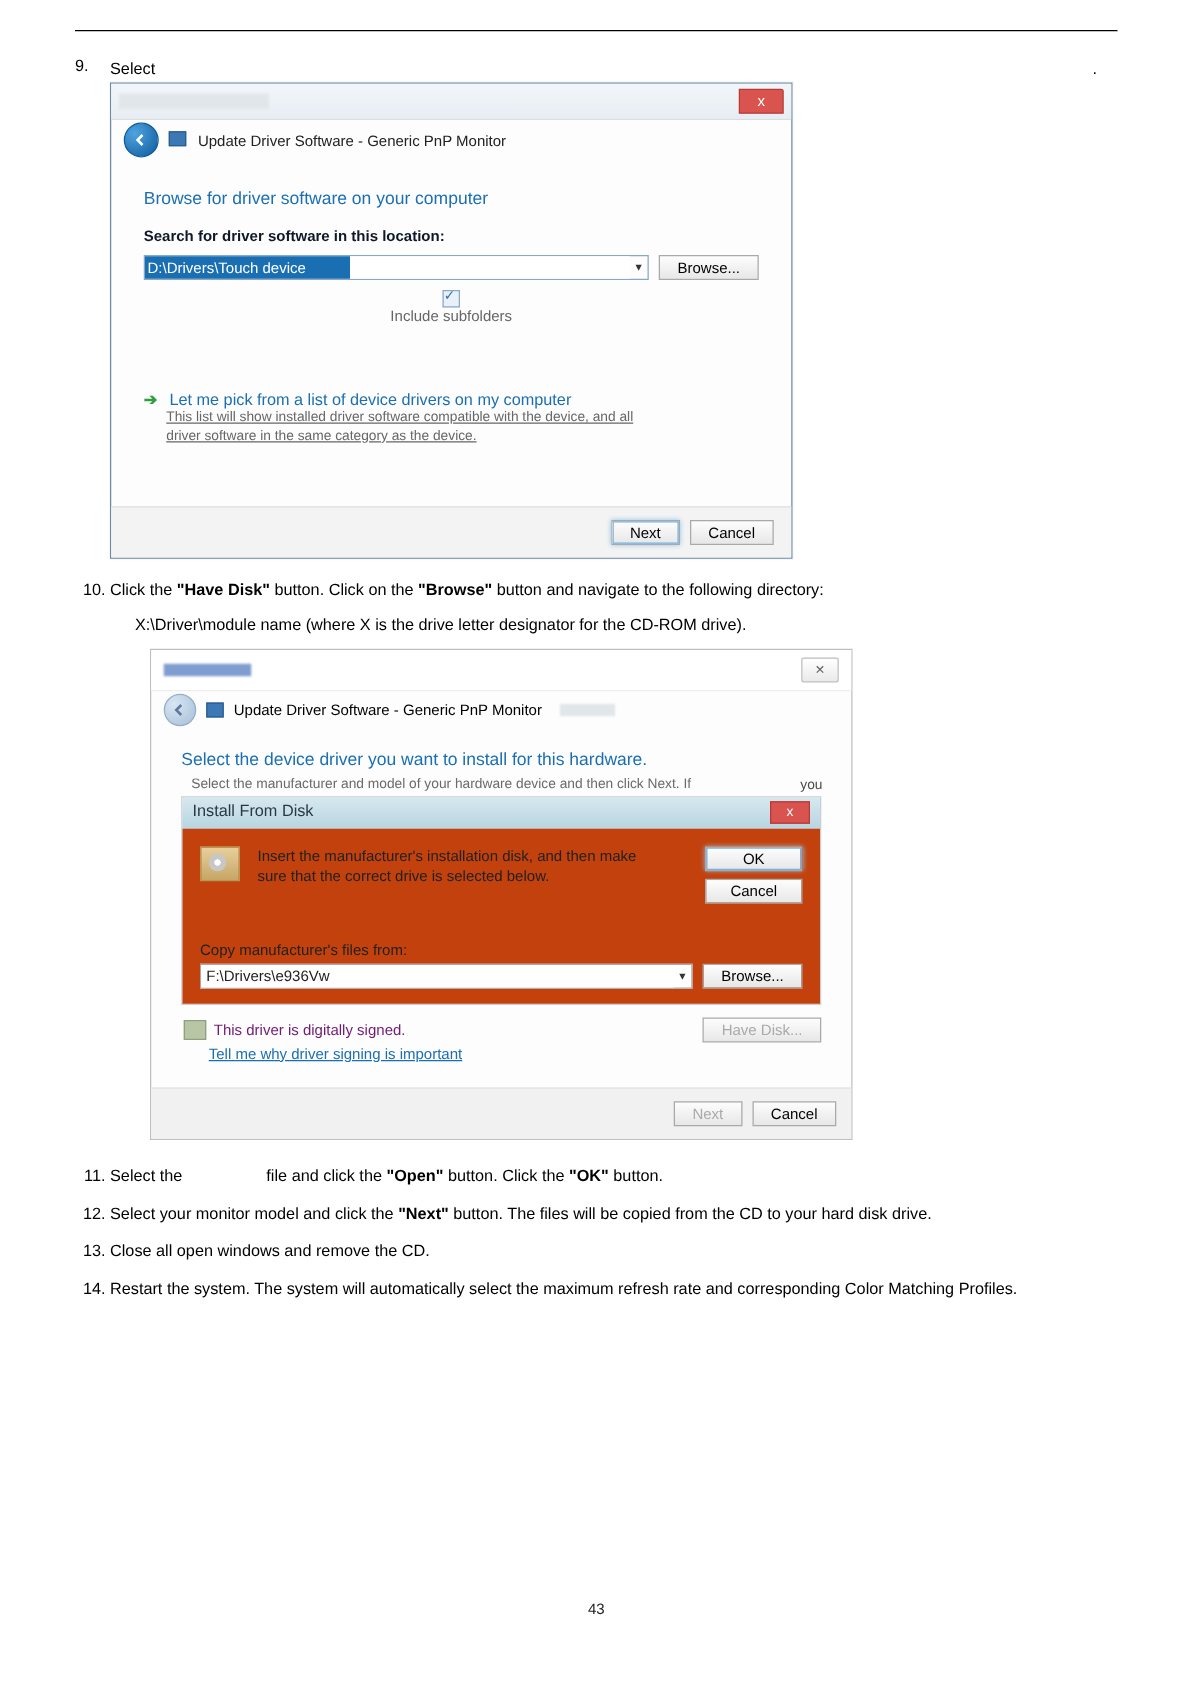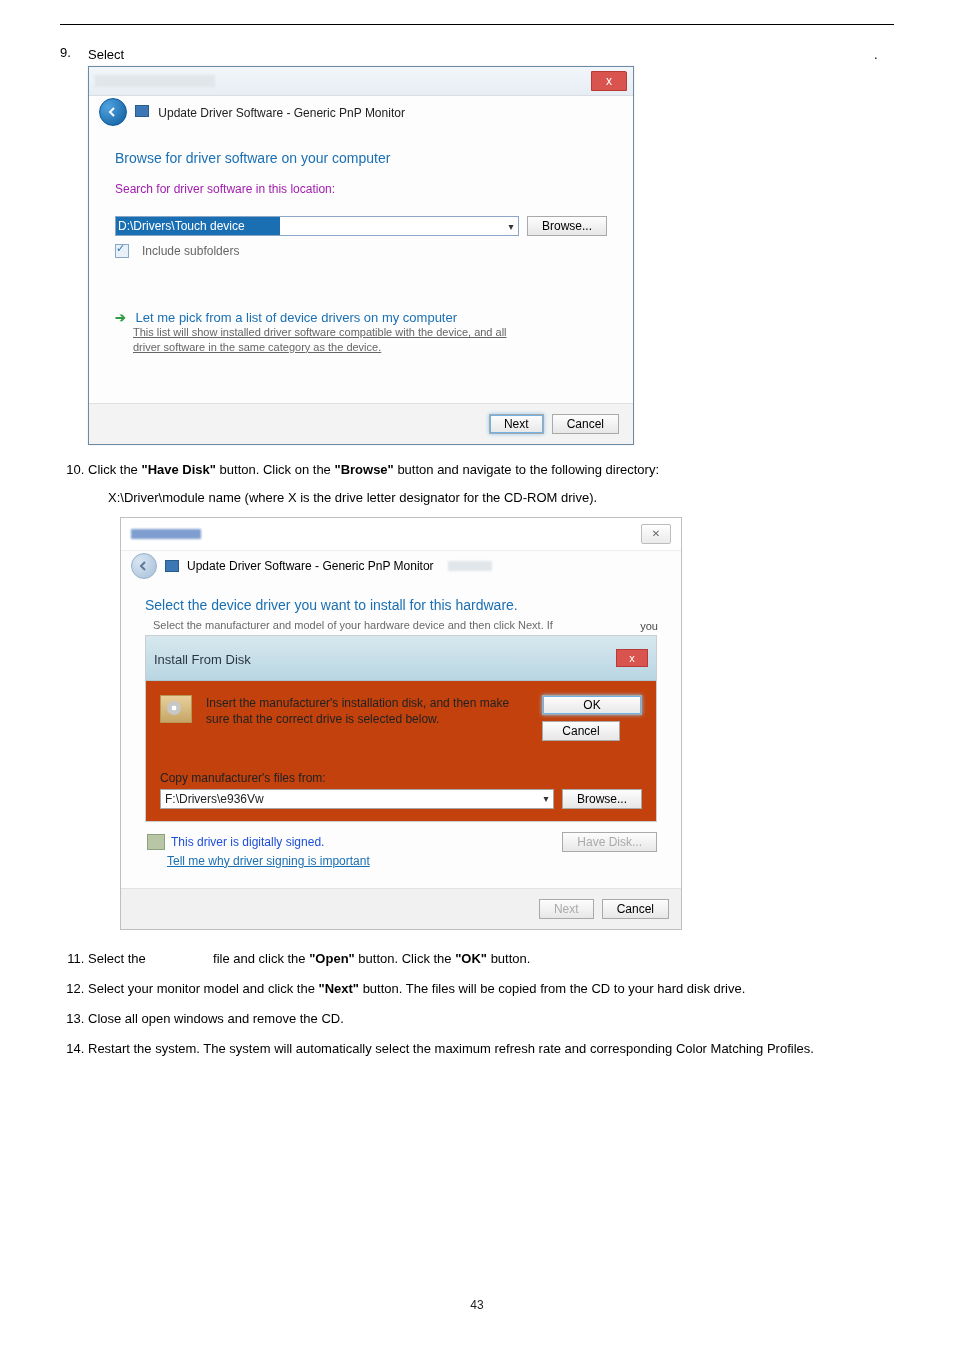--- a/index.html
+++ b/index.html
@@ -94,21 +94,21 @@
   }
   .breadcrumb .mon { width:12px;height:10px;background:#3b78b5;display:inline-block;margin-right:6px;border:1px solid #2a5c8d; }
   .win1-body {
     padding: 6px 26px 14px 26px;
   }
   .hdr-blue {
     color: #1a6fb3;
     font-size: 14px;
     margin: 10px 0 16px 0;
   }
-  .lbl-small { font-size: 12px; color:#a21caf; margin-bottom:20px;}
+  .lbl-small { font-size: 12px; color:#0f172a; margin-bottom:8px;font-weight:bold;}
   .searchrow {
     display:flex;
     gap:8px;
     align-items:center;
   }
   .combo {
     flex:1;
     display:flex;
     align-items:center;
     border:1px solid #8ba7c7;
@@ -126,24 +126,25 @@
   .winbtn {
     padding: 2px 14px;
     background: linear-gradient(#fdfdfd,#e7e7e7);
     border: 1px solid #a9a9a9;
     border-radius: 0;
     font-size: 12px;
   }
   .chkrow {
     display:flex;
     align-items:center;
-    gap:13px;
+    gap:0;
     margin: 8px 0 26px 0;
     font-size:12px;
     color:#666;
+    flex-direction:column;
   }
   .chkbox {
     width:12px;height:12px;border:1px solid #8ba7c7;background:#e9f1f8;position:relative;
   }
   .chkbox::after{content:"✓";position:absolute;left:0;top:-3px;font-size:11px;color:#2f72b1;}
   .optblock {
     margin: 0 0 10px 0;
     padding: 2px 0;
   }
   .optblock .arrow {
@@ -196,45 +197,45 @@
   .win2-body { padding: 4px 24px 10px 24px;}
   .grey-inner {
     border:1px solid #c9ced3;
     background:#f6f6f6;
     margin: 4px 0 8px 0;
     position:relative;
   }
   .ifd-titlebar {
     background:linear-gradient(#d7e8ef,#b8d6e2);
     border-bottom:1px solid #a9c5d3;
-    padding:13px 8px;
+    padding:3px 8px;
     color:#283845;
     font-size:13px;
     display:flex;
-    align-items:flex-end;
+    align-items:flex-start;
   }
   .ifd-redx {
     margin-left:auto;
     width:30px;height:16px;background:#d9534f;border:1px solid #b83a36;color:#fff;
     font-size:11px;display:flex;align-items:center;justify-content:center;
   }
   .ifd-body { padding: 14px 14px 12px 14px; background:#c2410c;}
   .insertrow { display:flex; gap:14px; align-items:flex-start;}
   .diskicon { width:30px;height:26px;background:linear-gradient(#e7cf9c,#c6a666);border:1px solid #b99653;position:relative;}
   .diskicon::after{content:"";position:absolute;left:6px;top:5px;width:14px;height:14px;border-radius:50%;background:radial-gradient(circle,#fff 0 25%,#c7c7c7 26% 100%);}
   .inserttext { font-size:12px; color:#222; line-height:1.35; flex:1;}
   .okcol {display:flex;flex-direction:column;gap:6px;}
   .copyrow { margin-top: 30px; font-size:12px; color:#222;}
   .comborow { display:flex;gap:8px;align-items:flex-end;margin-top:4px;}
   .combo2 { flex:1; display:flex; align-items:center;border:1px solid #a7a7a7;background:#fff;}
   .combo2 input{border:none;font-size:12px;padding:2px 4px;flex:1;background:#fff;color:#222;}
   .combo2 .drop { width:14px;text-align:center;font-size:10px;color:#333;}
   .sigrow {display:flex;align-items:center;gap:6px;margin:10px 0 2px 2px;}
   .sigicon{width:16px;height:14px;background:#b8c6a6;border:1px solid #8da07f;}
-  .sigtext{font-size:12px;color:#1d4ed8;}
+  .sigtext{font-size:12px;color:#701a75;}
   .havedisk{margin-left:auto;}
   .tellme { color:#1a6fb3;font-size:12px;text-decoration:underline;margin-left:22px;}
   .win2-footer {
     display:flex;justify-content:flex-end;gap:8px;
     padding:10px 12px;background:#f1f1f1;border-top:1px solid #e2e2e2;
   }
   .winbtn.disabled { color:#aaa;}
   .pagenum {
     text-align:center;
     font-size:12px;
@@ -340,21 +341,21 @@
             <div class="ifd-redx">x</div>
           </div>
           <div class="ifd-body">
             <div class="insertrow">
               <div class="diskicon"></div>
               <div class="inserttext">
                 <div>Insert the manufacturer's installation disk, and then make</div>
                 <div>sure that the correct drive is selected below.</div>
               </div>
               <div class="okcol">
-                <button class="winbtn primary" style="width:100px">OK</button>
+                <button class="winbtn primary" style="width:78px">OK</button>
                 <button class="winbtn" style="width:78px">Cancel</button>
               </div>
             </div>
             <div class="copyrow">Copy manufacturer's files from:</div>
             <div class="comborow">
               <div class="combo2">
                 <input value="F:\Drivers\e936Vw" style="">
                 <div class="drop">▾</div>
               </div>
               <button class="winbtn">Browse...</button>

